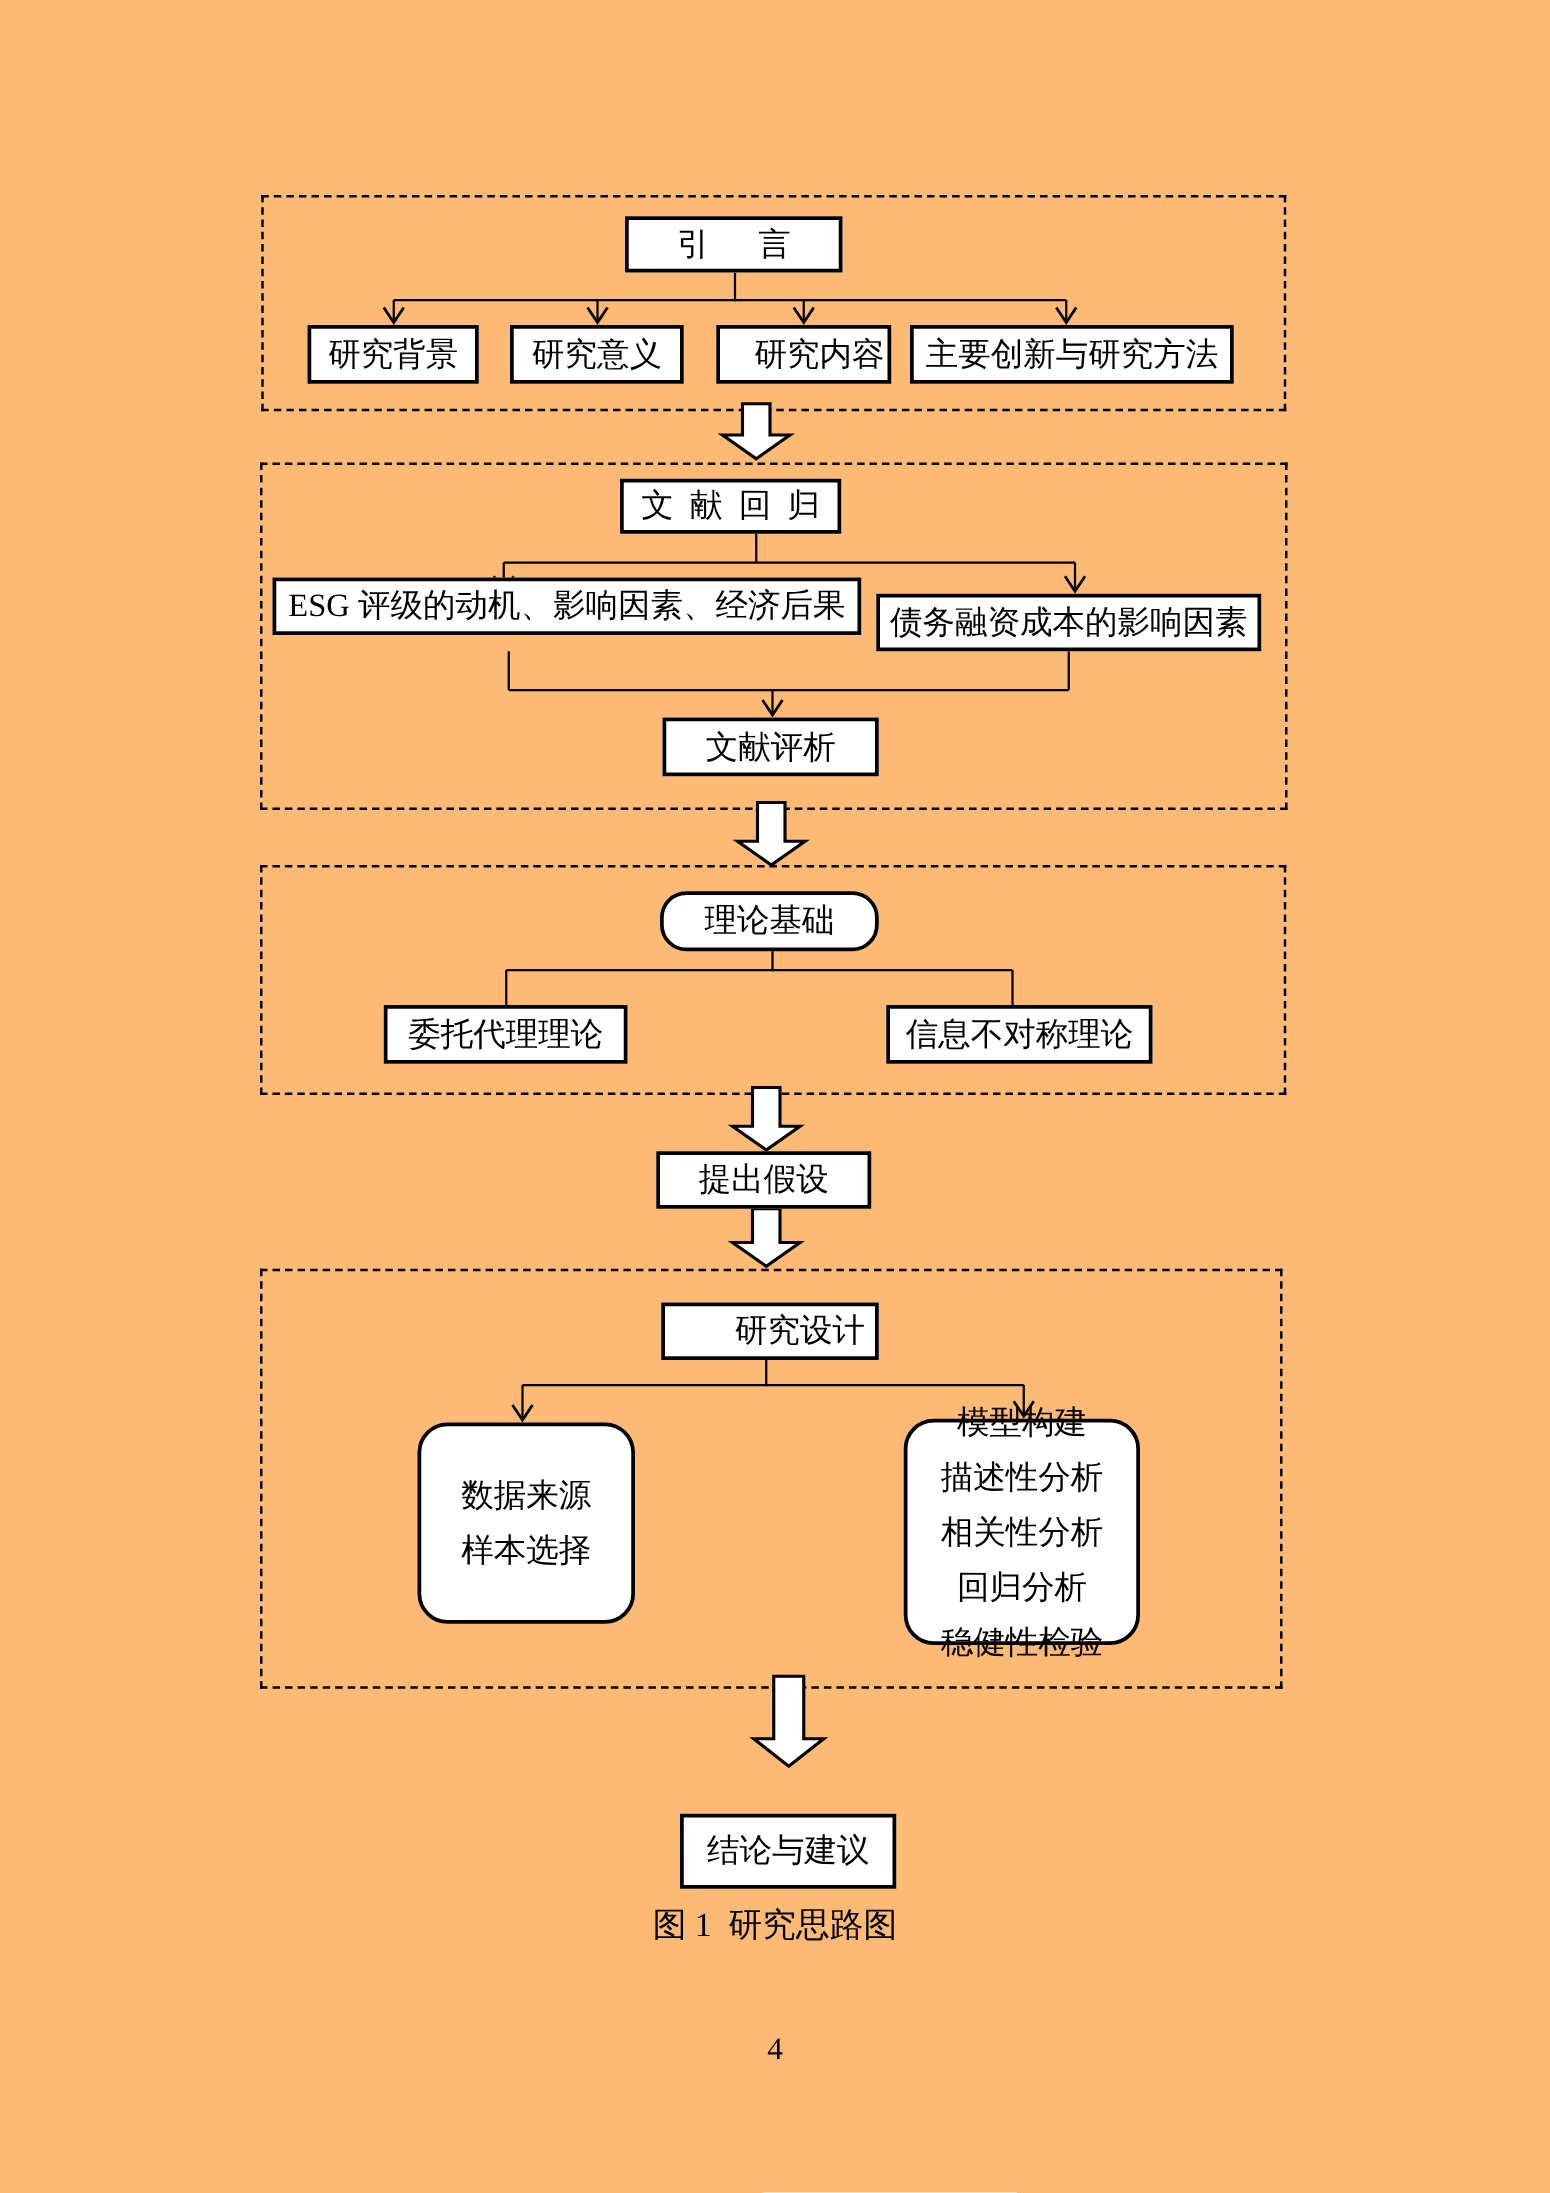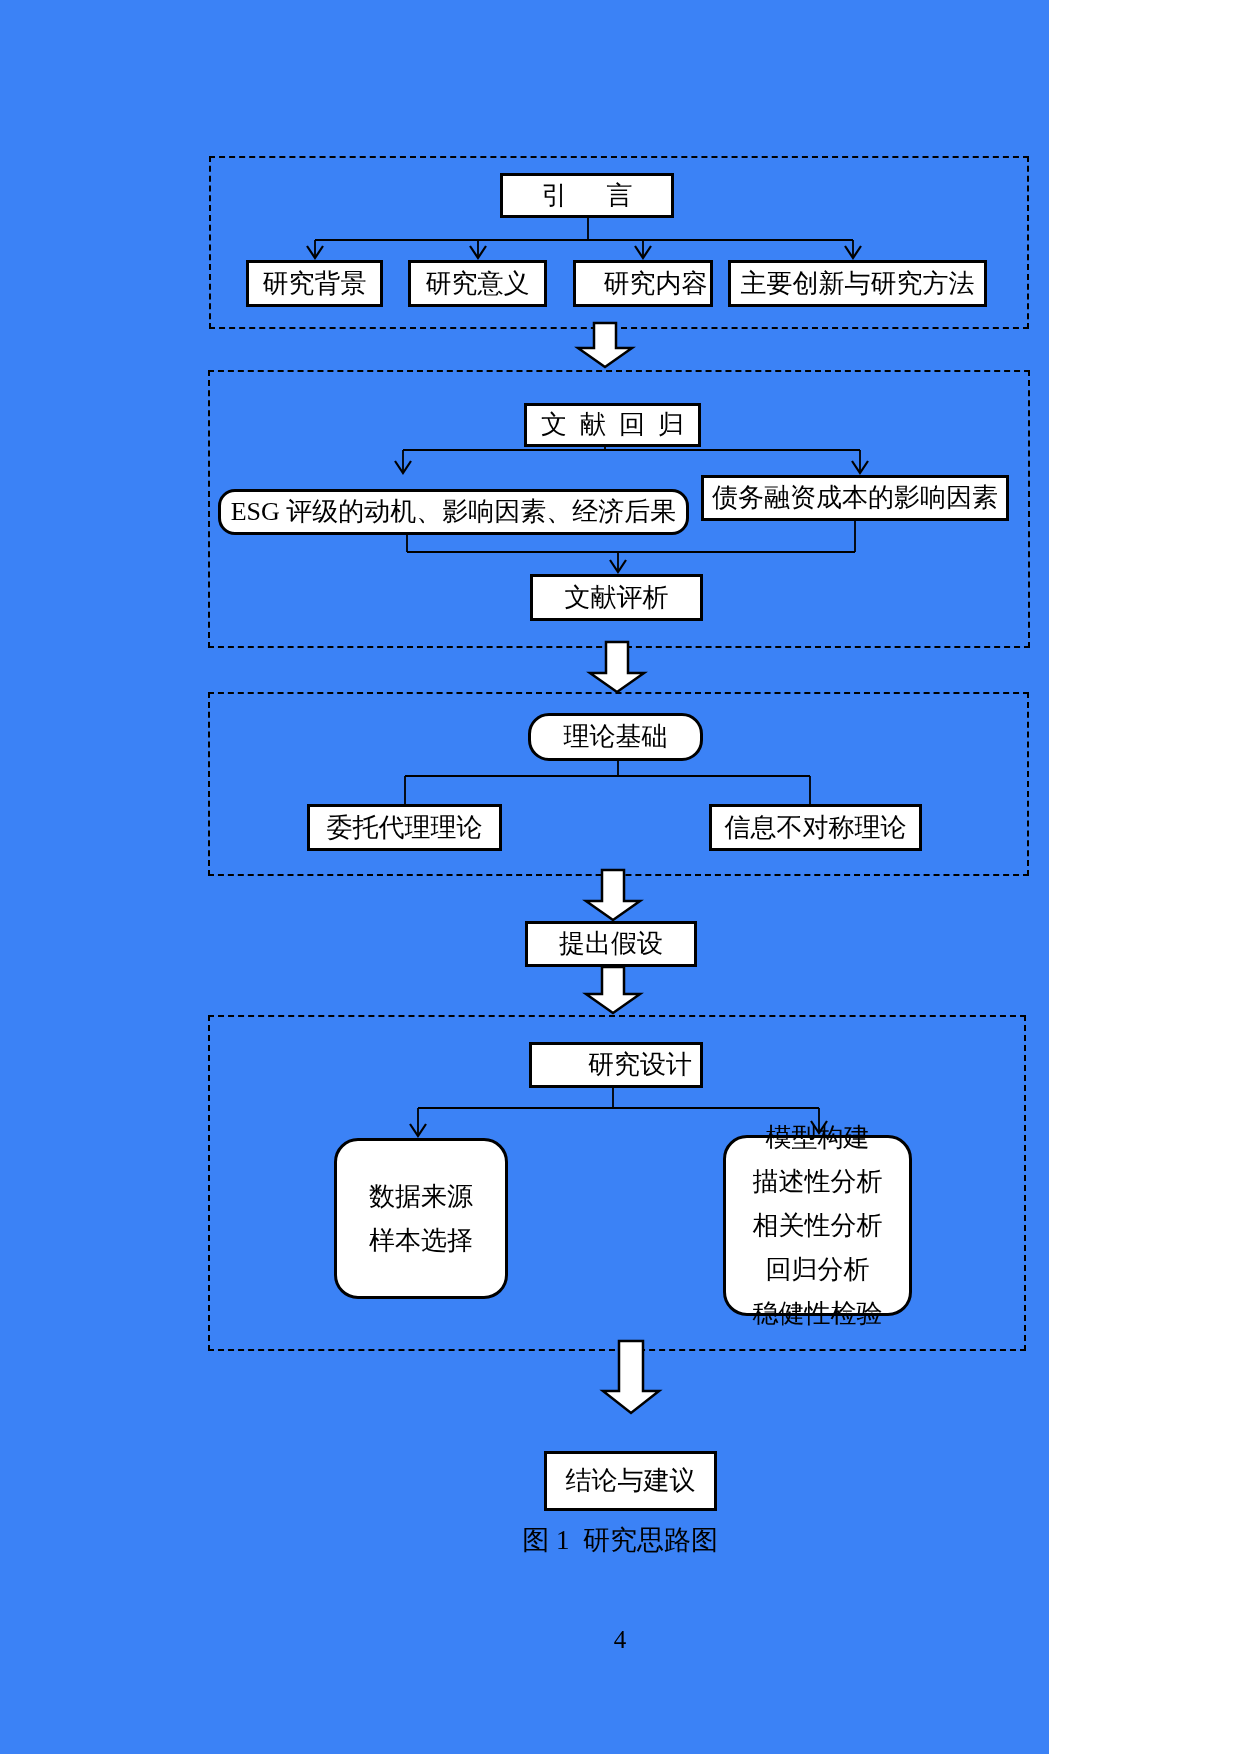--- a/index.html
+++ b/index.html
@@ -1,19 +1,19 @@
 <!DOCTYPE html>
 <html><head>
 <meta charset="utf-8">
 <style>
   html,body{margin:0;padding:0;background:#fff;}
   #page{
     position:relative;
-    width:1049px;height:1754px;
-    background:#3b82f6;
+    width:1240px;height:1754px;
+    background:#fdba74;
     font-family:"Liberation Serif","DejaVu Serif",serif;
     color:#000;
     overflow:hidden;
   }
   .frame{
     position:absolute;
     border:2px dashed #000;
     background:transparent;
   }
   #connectors{
@@ -121,24 +121,24 @@
   <div class="box" style="left:408px;top:260px;width:139px;height:47px;">
     <span>研究意义</span>
   </div>
   <div class="box" style="left:573px;top:260px;width:140px;height:47px;padding-left:25px;">
     <span>研究内容</span>
   </div>
   <div class="box" style="left:728px;top:260px;width:259px;height:47px;">
     <span>主要创新与研究方法</span>
   </div>
 
-  <div class="box" style="left:524px;top:383px;width:177px;height:44px;margin-top:20px;">
+  <div class="box" style="left:496px;top:383px;width:177px;height:44px;">
     <span class="ls-mid">文献回归</span>
   </div>
-  <div class="box" style="left:218px;top:489px;width:471px;height:46px;border-radius:17px;">
+  <div class="box" style="left:218px;top:462px;width:471px;height:46px;">
     <span>ESG 评级的动机、影响因素、经济后果</span>
   </div>
   <div class="box" style="left:701px;top:475px;width:308px;height:46px;">
     <span>债务融资成本的影响因素</span>
   </div>
   <div class="box" style="left:530px;top:574px;width:173px;height:47px;">
     <span>文献评析</span>
   </div>
 
   <div class="box" style="left:528px;top:713px;width:175px;height:48px;border-radius:21px;">

